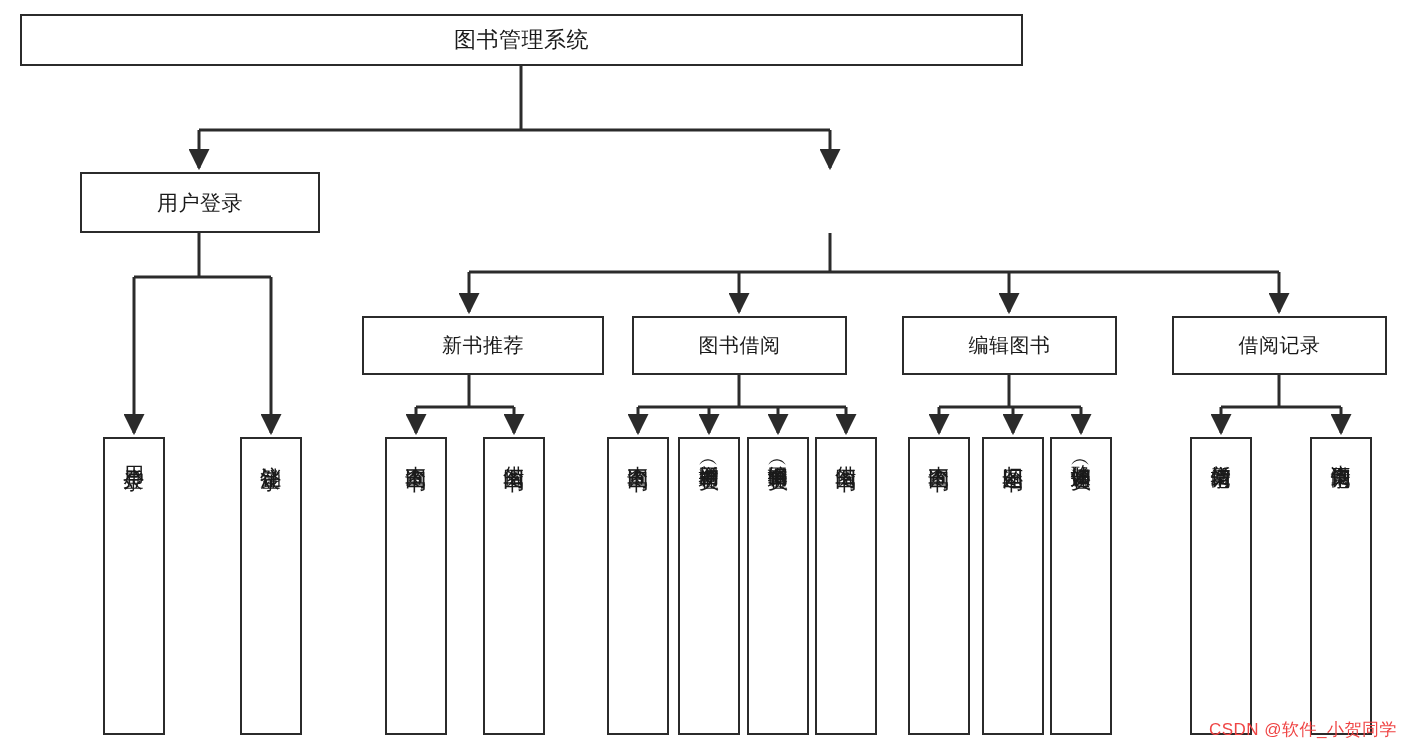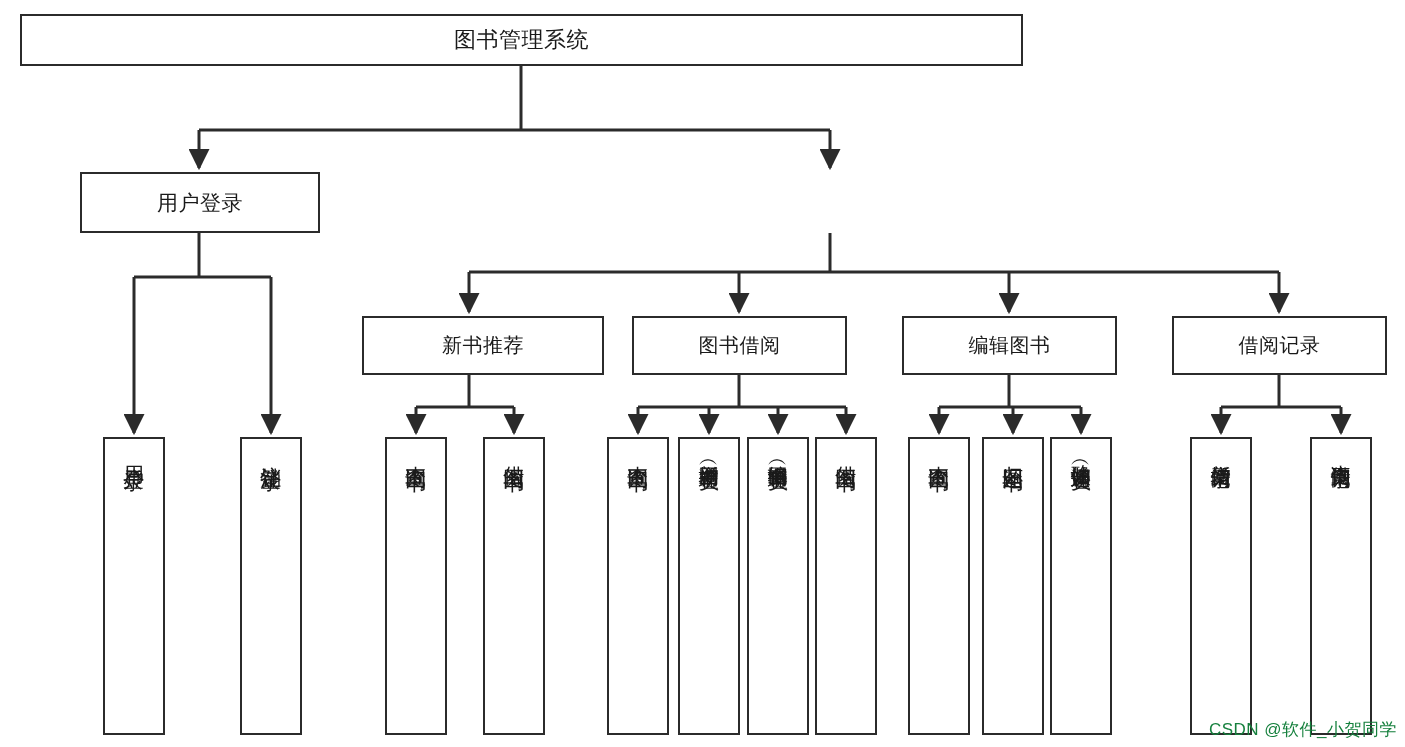--- a/index.html
+++ b/index.html
@@ -61,21 +61,21 @@
     top: 0;
     width: 1405px;
     height: 747px;
     pointer-events: none;
   }
   .watermark {
     position: absolute;
     right: 8px;
     bottom: 6px;
     font-size: 17px;
-    color: #15803d;
+    color: #ef4444;
     letter-spacing: 0.5px;
     white-space: nowrap;
   }
 </style>
 </head>
 <body>
 
 <div id="canvas">
 
   <svg class="links" viewBox="0 0 1405 747" xmlns="http://www.w3.org/2000/svg">

